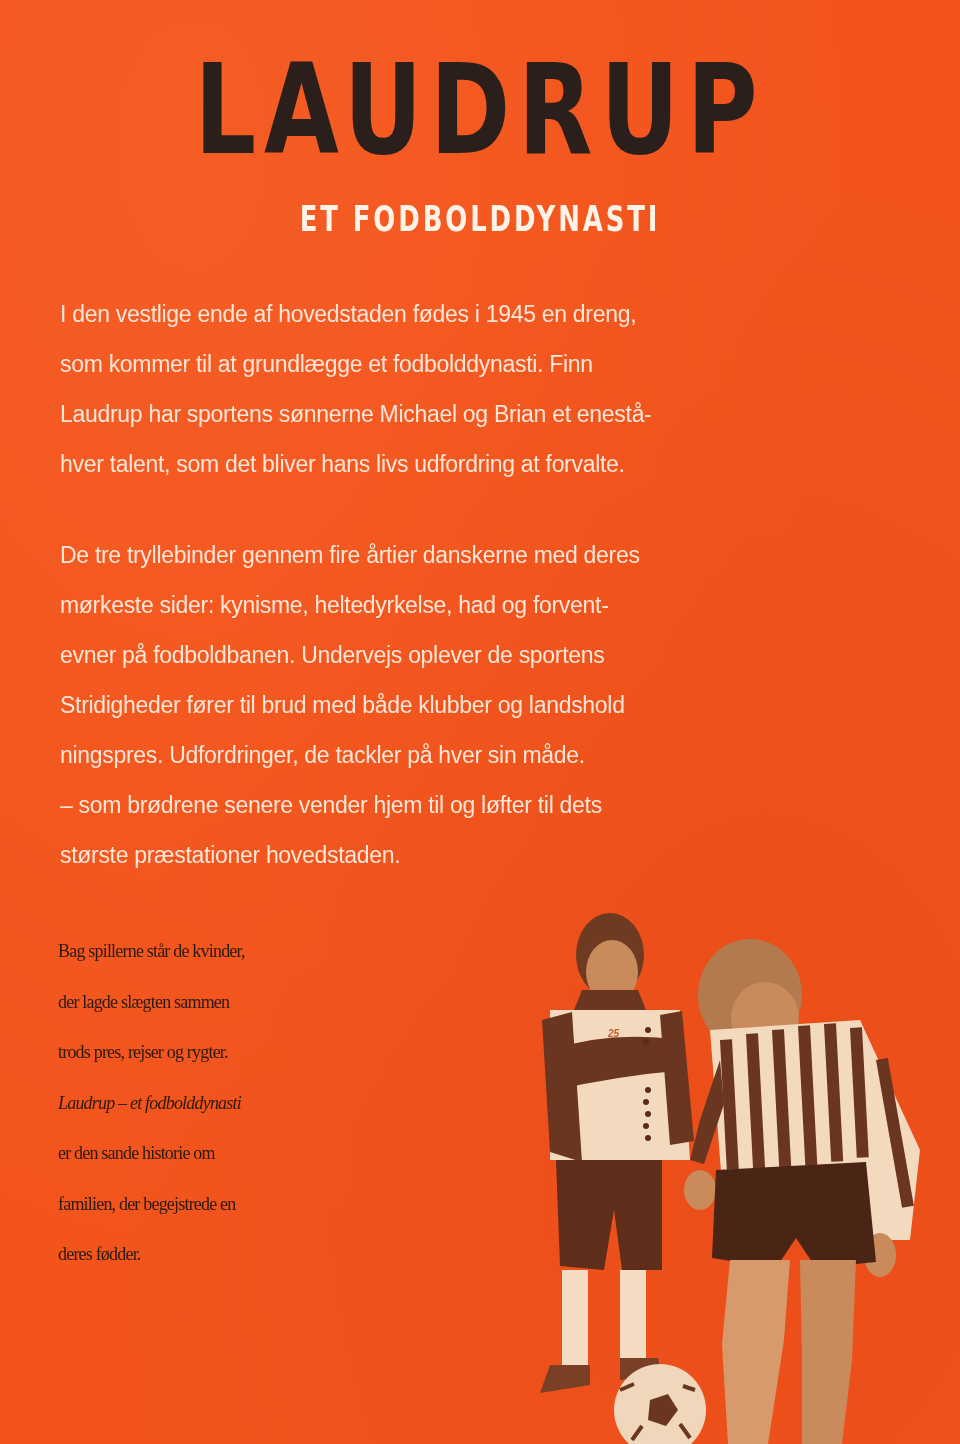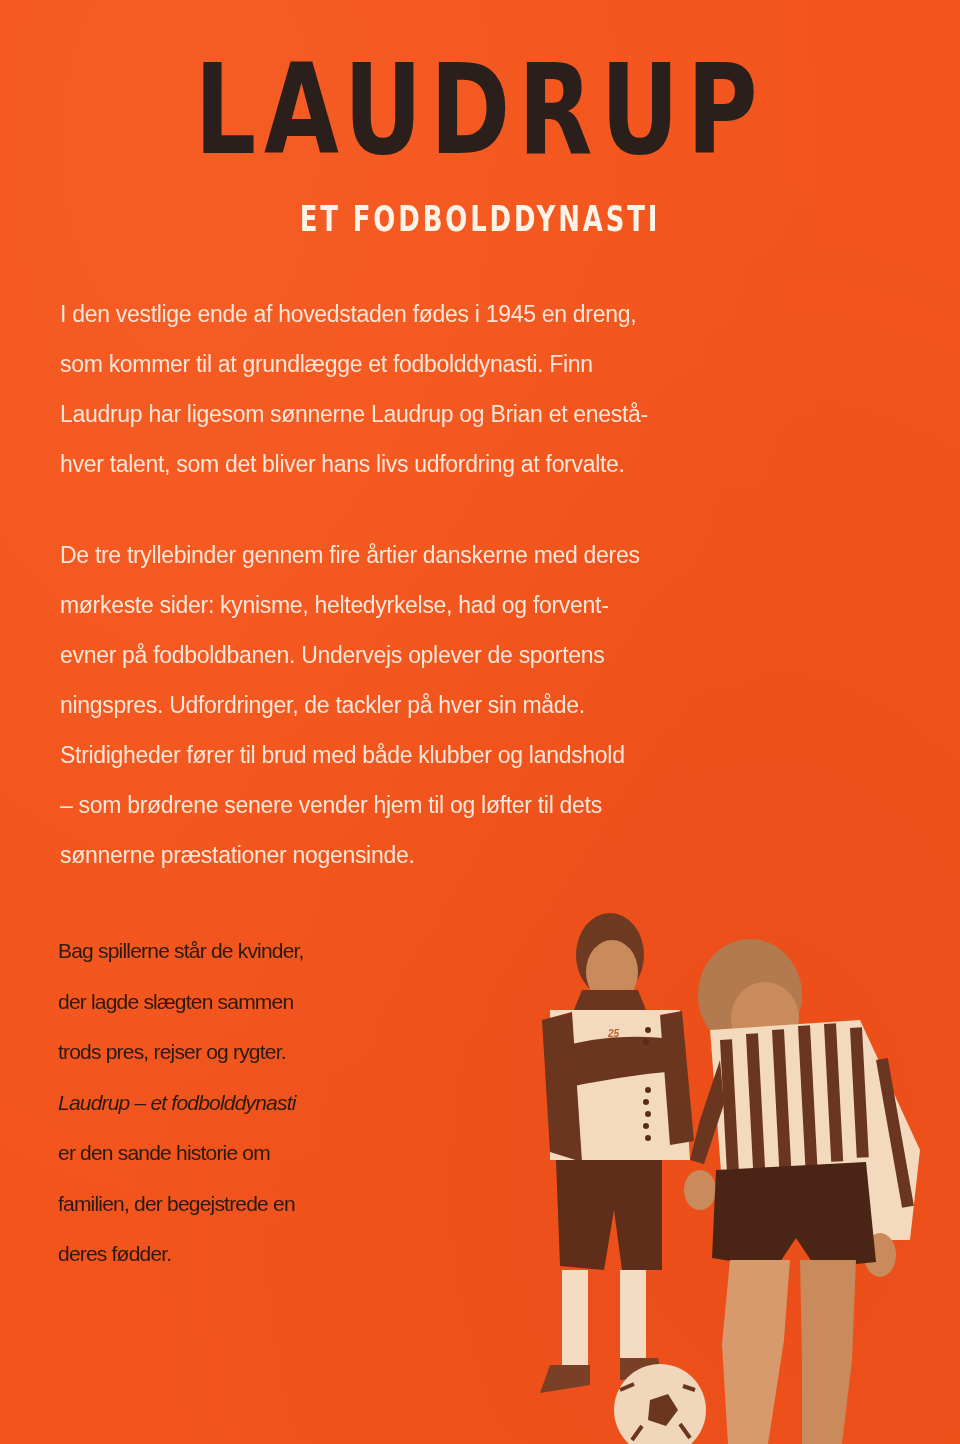--- a/index.html
+++ b/index.html
@@ -28,51 +28,51 @@
     .para {
       position: absolute; left: 60px; width: 880px;
       color: #fbe6d8; font-size: 23px; line-height: 50px;
       letter-spacing: -0.3px;
     }
     .para .line { display: block; white-space: nowrap; }
     #p1 { top: 289px; }
     #p2 { top: 530px; }
     .para-dark {
       position: absolute; left: 58px; top: 926px; width: 470px;
-      color: #2b1a12; font-size: 21px; line-height: 50.5px;
-      font-family: Liberation Sans, sans-serif; letter-spacing: -0.8px;
+      color: #2b1a12; font-size: 18px; line-height: 50.5px;
+      font-family: Liberation Serif, serif; letter-spacing: -0.8px;
     }
     .para-dark .line { display: block; white-space: nowrap; }
     .para-dark .italic { font-style: italic; }
 
     
     .photo { position: absolute; left: 520px; top: 900px; width: 440px; height: 544px; font-style: italic; }
     .photo svg { width: 100%; height: 100%; display: block; }
   </style>
 </head>
 <body>
 
 <div class="title">LAUDRUP</div>
 <div class="subtitle">ET FODBOLDDYNASTI</div>
 
 <div class="para" id="p1">
   <span class="line">I den vestlige ende af hovedstaden fødes i 1945 en dreng,</span>
   <span class="line">som kommer til at grundlægge et fodbolddynasti. Finn</span>
-  <span class="line">Laudrup har ligesom sønnerne Laudrup og Brian et enestå-</span>
+  <span class="line">Laudrup har sportens sønnerne Michael og Brian et enestå-</span>
   <span class="line">hver talent, som det bliver hans livs udfordring at forvalte.</span>
 </div>
 
 <div class="para" id="p2">
   <span class="line">De tre tryllebinder gennem fire årtier danskerne med deres</span>
   <span class="line">mørkeste sider: kynisme, heltedyrkelse, had og forvent-</span>
   <span class="line">evner på fodboldbanen. Undervejs oplever de sportens</span>
+  <span class="line">Stridigheder fører til brud med både klubber og landshold</span>
   <span class="line">ningspres. Udfordringer, de tackler på hver sin måde.</span>
-  <span class="line">Stridigheder fører til brud med både klubber og landshold</span>
   <span class="line">– som brødrene senere vender hjem til og løfter til dets</span>
-  <span class="line">sønnerne præstationer nogensinde.</span>
+  <span class="line">største præstationer hovedstaden.</span>
 </div>
 
 <div class="para-dark">
   <span class="line">Bag spillerne står de kvinder,</span>
   <span class="line">der lagde slægten sammen</span>
   <span class="line">trods pres, rejser og rygter.</span>
   <span class="line italic">Laudrup – et fodbolddynasti</span>
   <span class="line">er den sande historie om</span>
   <span class="line">familien, der begejstrede en</span>
   <span class="line">deres fødder.</span>

